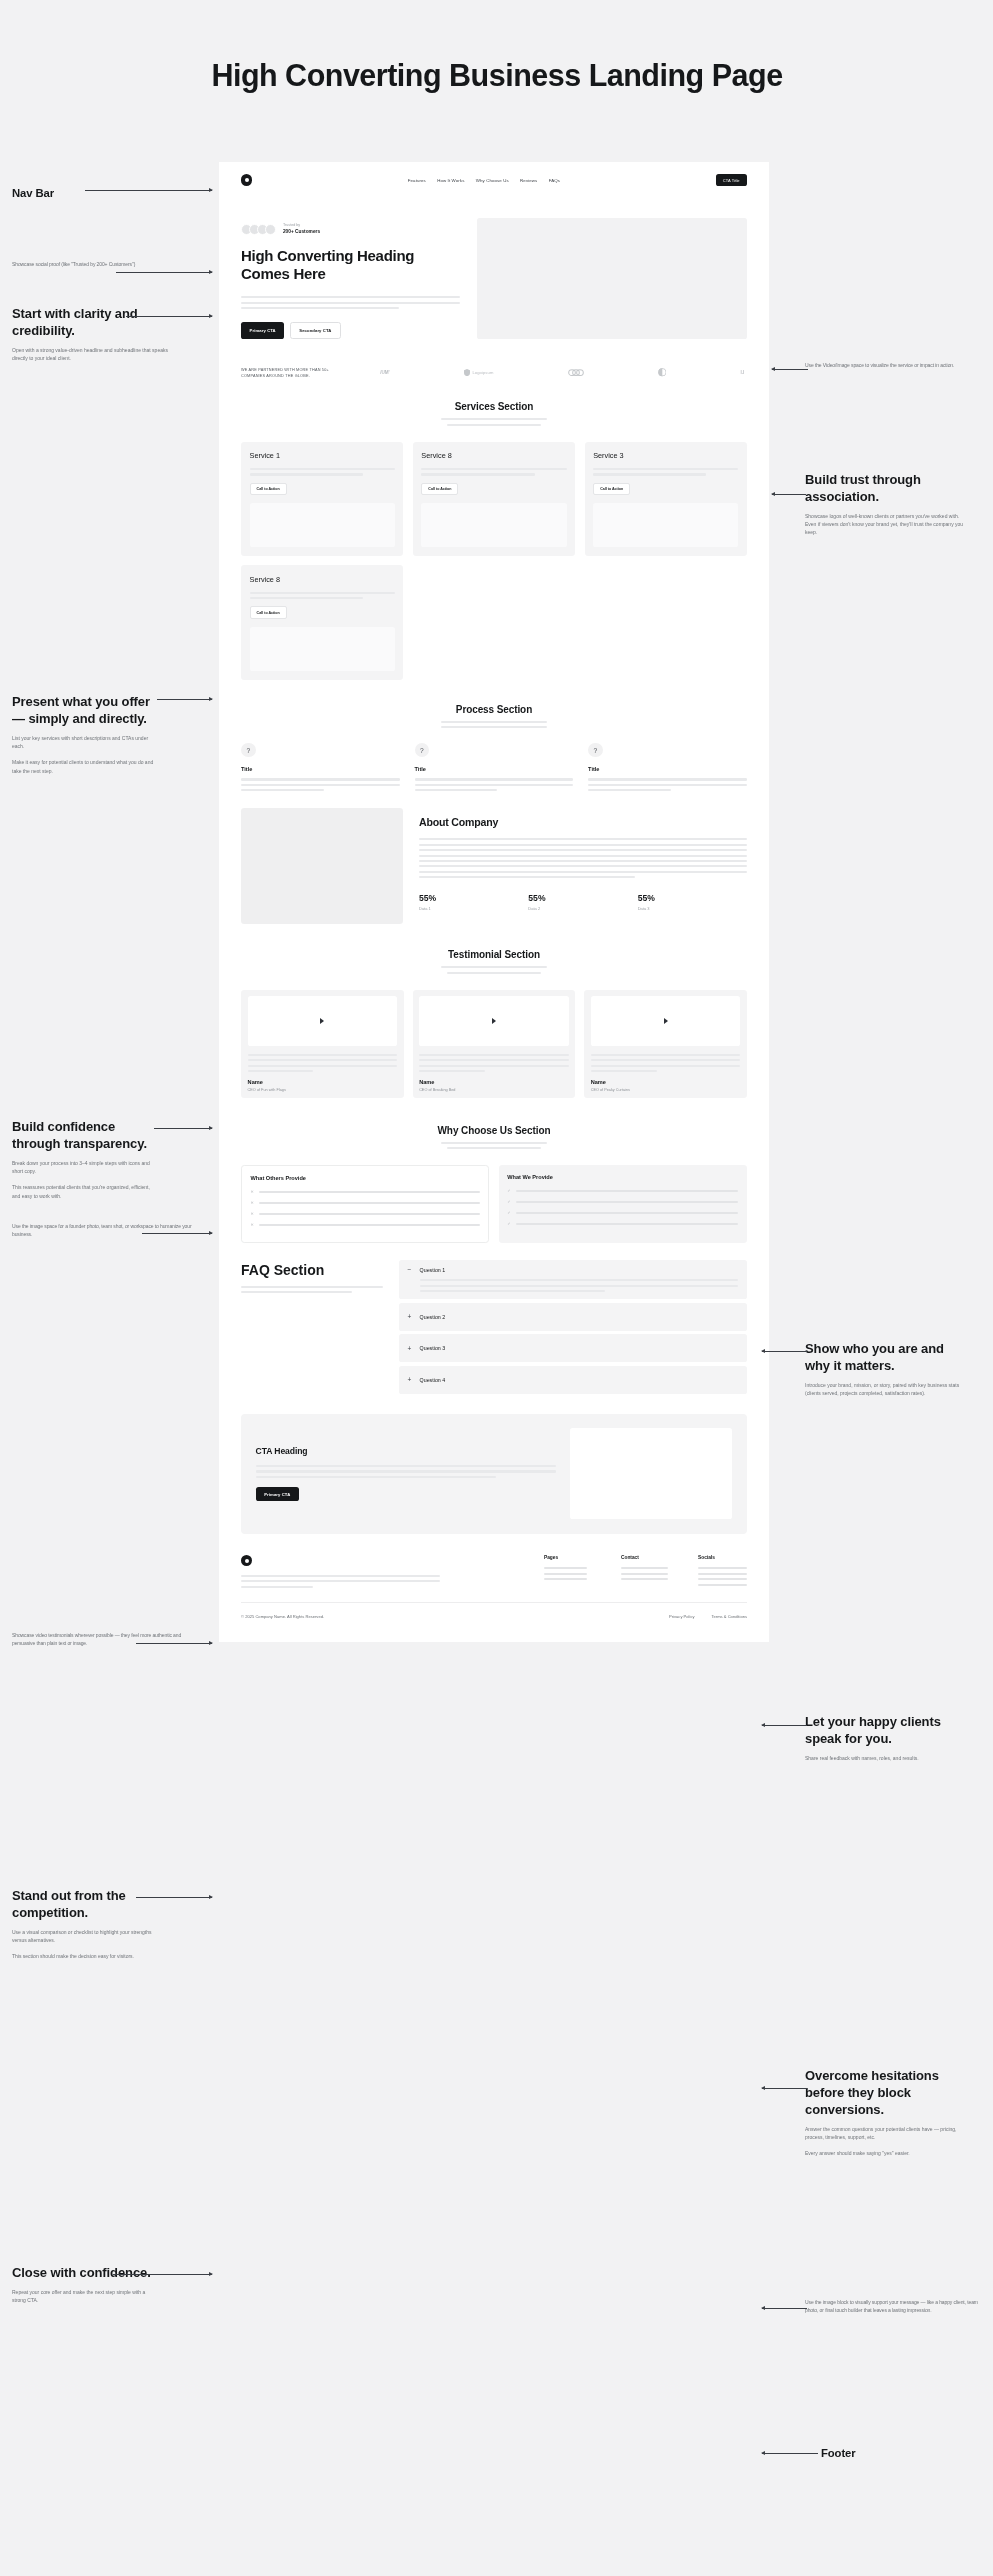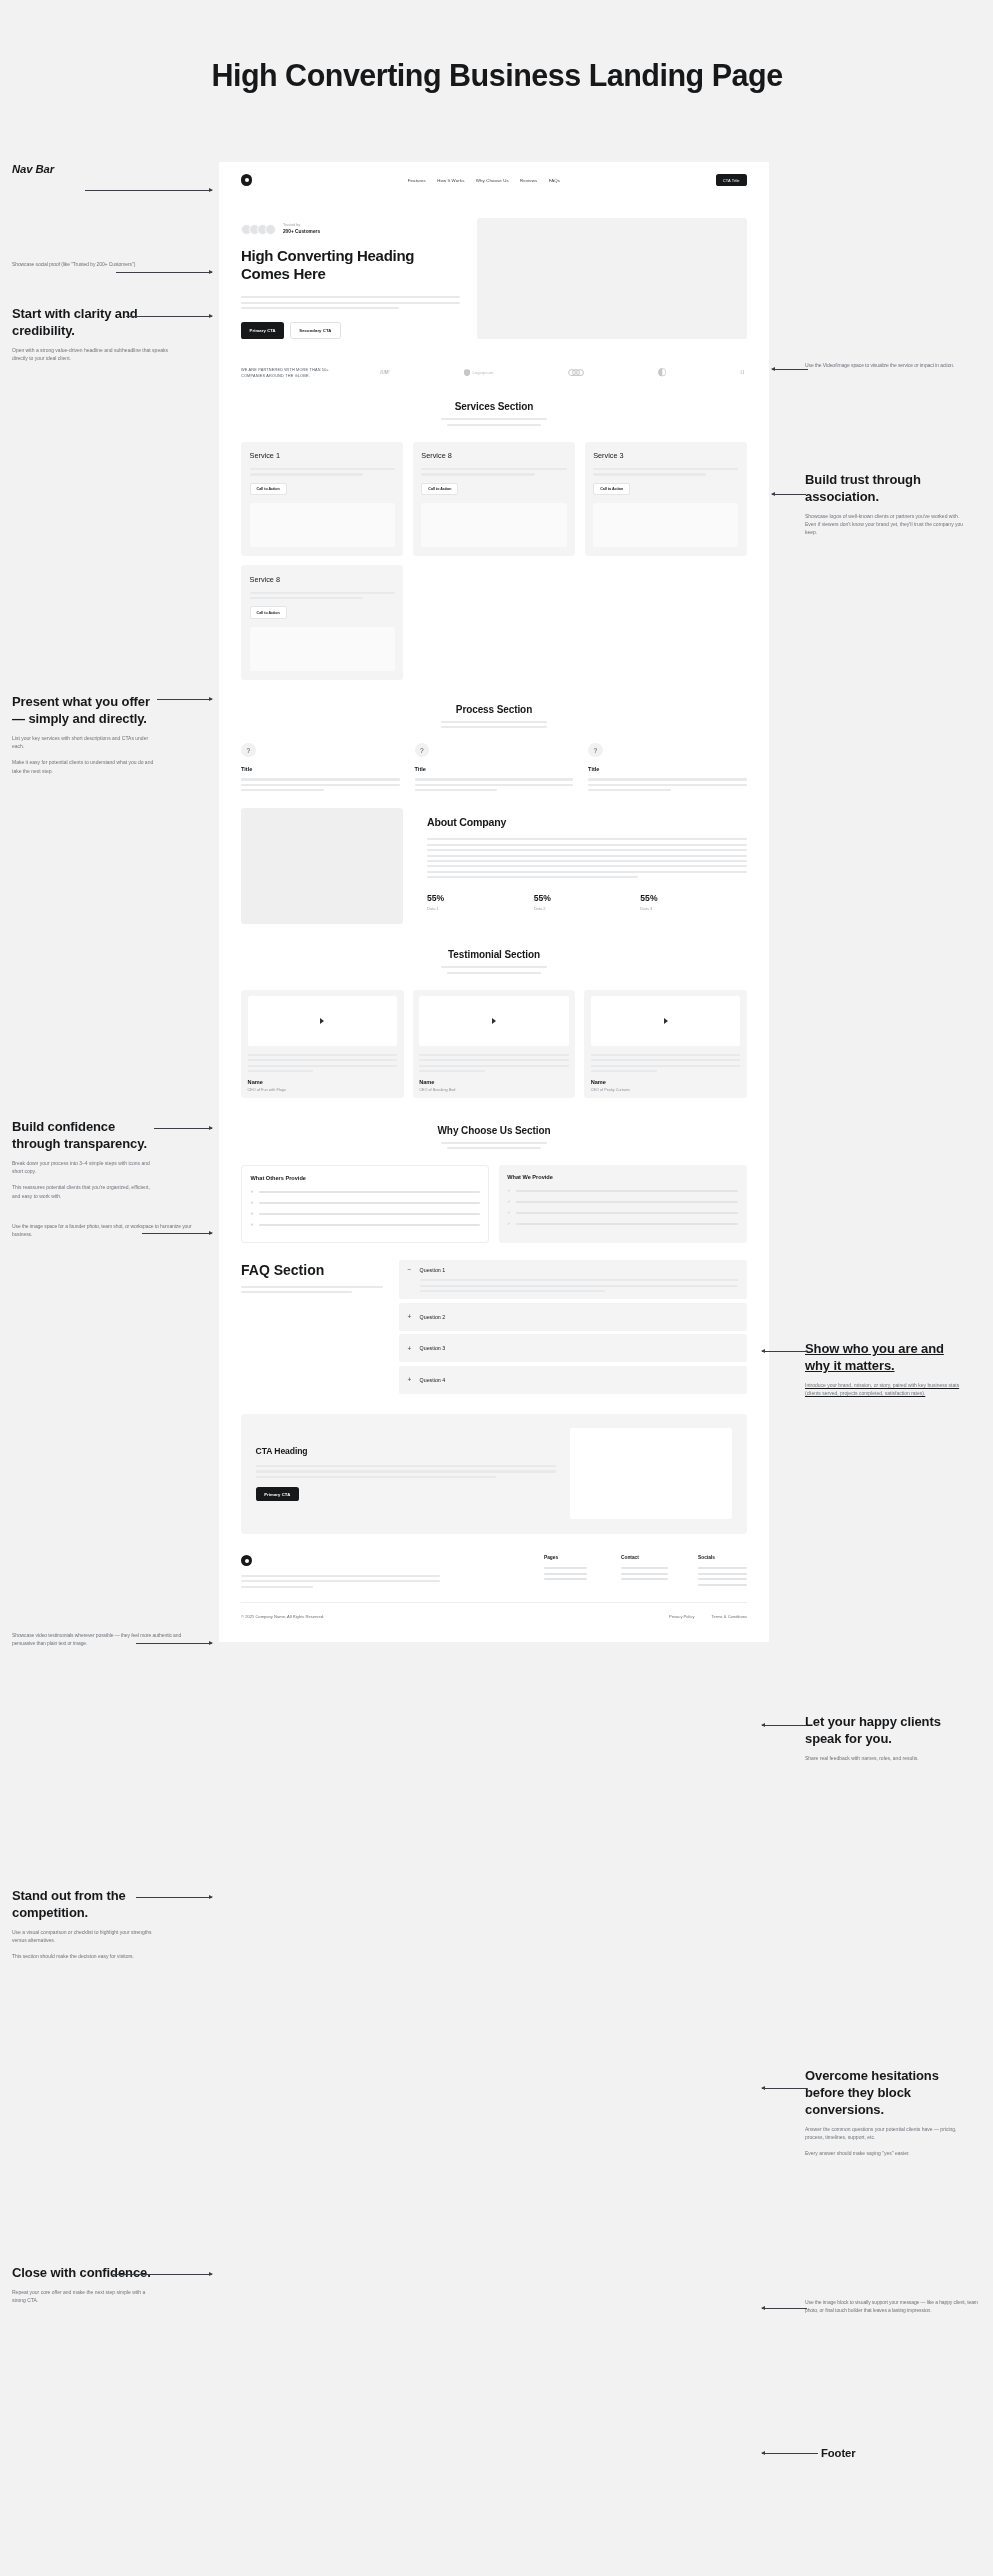--- a/index.html
+++ b/index.html
@@ -193,21 +193,21 @@
   .proc-item .q {
     width: 14.6px; height: 14.6px; border-radius: 50%;
     background: #f1f1f2;
     display: flex; align-items: center; justify-content: center;
     font-size: 6.6px; color: #43474d; font-weight: 500;
     margin-bottom: 8.6px;
   }
   .proc-item h4 { font-size: 5.6px; font-weight: 600; color: #16181a; margin-bottom: 6.6px; }
 
   
-  .about { padding: 17px 22px 0; display: flex; gap: 24px; align-items: flex-start; }
+  .about { padding: 17px 22px 0; display: flex; gap: 16px; align-items: flex-start; }
   .about-img { width: 162px; height: 116px; background: #efeff0; border-radius: 3.3px; flex: none; }
   .about-right { flex: 1; padding-top: 8px; }
   .about-right h2 { font-size: 10.6px; font-weight: 700; letter-spacing: -0.2px; margin-bottom: 10px; }
   .stats { display: grid; grid-template-columns: 1fr 1fr 1fr; margin-top: 14.6px; }
   .stat .num { font-size: 8.6px; font-weight: 700; color: #16181a; }
   .stat .lbl { font-size: 4px; color: #9a9ea3; margin-top: 3.3px; }
 
   
   .tests { padding: 16px 22px 0; display: grid; grid-template-columns: 1fr 1fr 1fr; gap: 8.6px; }
   .t-card { background: #f4f4f5; border-radius: 3.3px; padding: 6.6px; }
@@ -680,21 +680,21 @@
     <div class="foot-bottom">
       <div class="copy">© 2025 Company Name. All Rights Reserved.</div>
       <div class="foot-legal">
         <span>Privacy Policy</span>
         <span>Terms &amp; Conditions</span>
       </div>
     </div>
   </div>
 </div>
 
-<div class="ann big" style="left:12px; top:162px; width:99px;font-style:italic;">
+<div class="ann big" style="left:12px; top:186px; width:99px;">
   <div class="t">Nav Bar</div>
 </div>
 <div class="arrow r" style="left:85px; top:190px; width:127px;"></div>
 
 <div class="ann small" style="left:12px; top:260px; width:189px;">
   <div class="t">Showcase social proof (like "Trusted by 200+ Customers")</div>
 </div>
 <div class="arrow r" style="left:116px; top:272px; width:96px;"></div>
 
 <div class="ann" style="left:12px; top:306px; width:159px;">
@@ -744,21 +744,21 @@
   <div class="t">Use the Video/Image space to visualize the service or impact in action.</div>
 </div>
 <div class="arrow l" style="left:772px; top:369px; width:36px;"></div>
 
 <div class="ann" style="left:805px; top:472px; width:166px;">
   <div class="t">Build trust through association.</div>
   <div class="d">Showcase logos of well-known clients or partners you've worked with. Even if viewers don't know your brand yet, they'll trust the company you keep.</div>
 </div>
 <div class="arrow l" style="left:772px; top:494px; width:34px;"></div>
 
-<div class="ann" style="left:805px; top:1341px; width:159px;text-decoration:underline;">
+<div class="ann" style="left:805px; top:1341px; width:159px;">
   <div class="t">Show who you are and why it matters.</div>
   <div class="d">Introduce your brand, mission, or story, paired with key business stats (clients served, projects completed, satisfaction rates).</div>
 </div>
 <div class="arrow l" style="left:762px; top:1351px; width:45px;"></div>
 
 <div class="ann" style="left:805px; top:1714px; width:149px;">
   <div class="t">Let your happy clients speak for you.</div>
   <div class="d">Share real feedback with names, roles, and results.</div>
 </div>
 <div class="arrow l" style="left:762px; top:1725px; width:45px;"></div>

